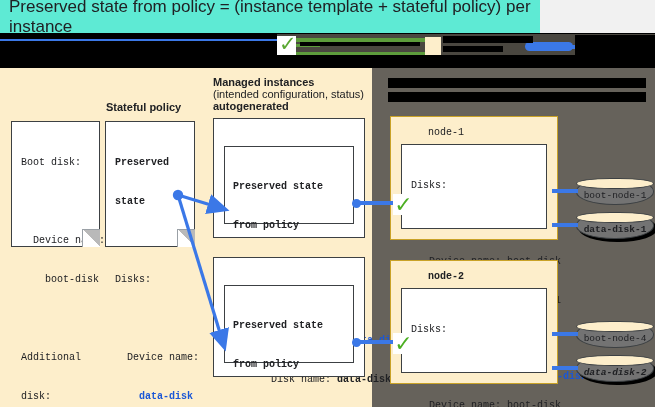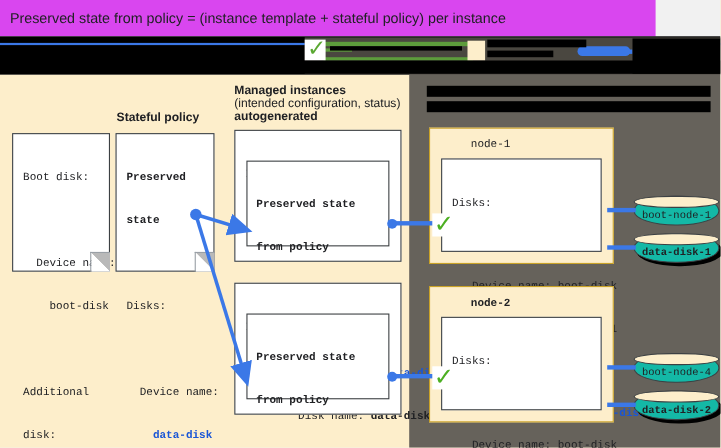--- a/index.html
+++ b/index.html
@@ -3,25 +3,25 @@
 <meta charset="utf-8">
 <style>
   html,body{margin:0;padding:0;}
   body{
     width:655px;height:407px;overflow:hidden;
     background:#f1f1f1;
     font-family:"Liberation Sans", sans-serif;
     position:relative;
   }
   .caption{
-    position:absolute;left:0;top:0;width:596px;height:33px;
-    background:#d946ef;
+    position:absolute;left:0;top:0;width:540px;height:33px;
+    background:#5eead4;
     display:flex;align-items:center;
     padding-left:9px;box-sizing:border-box;
-    font-size:13px;color:#202124;
+    font-size:17px;color:#202124;
   }
   
   .banner{
     position:absolute;left:0;top:33px;width:655px;height:35px;
     background:#000;overflow:hidden;
   }
   .banner .blue-rule{
     position:absolute;left:0;top:6px;width:655px;height:2px;background:#3b78e7;
   }
   .banner .strip{
@@ -86,21 +86,21 @@
     position:absolute;background:#fdeecb;border:1px solid #c9a227;
     box-sizing:border-box;
   }
   .mono{font-family:"Liberation Mono", monospace;font-size:10px;line-height:13px;white-space:pre;color:#202124;padding-left:26px;}
   .b{font-weight:bold;}
   .blue{color:#1a56d6;font-weight:bold;}
 
   
   .cyl{
     position:absolute;width:78px;height:27px;
-    background:#14b8a6;border:1px solid #3c4043;border-radius:38px/13px;
+    background:#737373;border:1px solid #3c4043;border-radius:38px/13px;
     font-family:"Liberation Mono", monospace;font-size:9.5px;
     display:flex;align-items:center;justify-content:center;color:#202124;
     box-sizing:border-box;
   }
   .cyl::before{
     content:"";position:absolute;left:-1px;top:-1px;width:78px;height:11px;
     border:1px solid #3c4043;border-radius:38px/6px;background:#fdeecb;
     box-sizing:border-box;
   }
   .cyl span{position:relative;z-index:2;padding-top:7px;}
@@ -236,21 +236,21 @@
     <div style="height:11px;"></div>
     <div>   Device name: boot-disk</div>
     
     
     
     
   </div>
   <div class="cyl" style="left:576px;top:253px;">
     <span>boot-node-4</span>
   </div>
-  <div class="cyl bold shadow" style="left:576px;top:287px;">
+  <div class="cyl bold shadow" style="left:576px;top:287px;font-style:italic;">
     <span>data-disk-2</span>
   </div>
   <div class="connector" style="left:552px;top:264px;width:26px;"></div>
   <div class="connector" style="left:552px;top:298px;width:26px;"></div>
 
   <div class="dot" style="left:352px;top:131px;"></div>
   <div class="connector" style="left:357px;top:133px;width:37px;"></div>
   <div class="chk" style="left:393px;top:126px;">
       <b>✓</b>
     </div>

